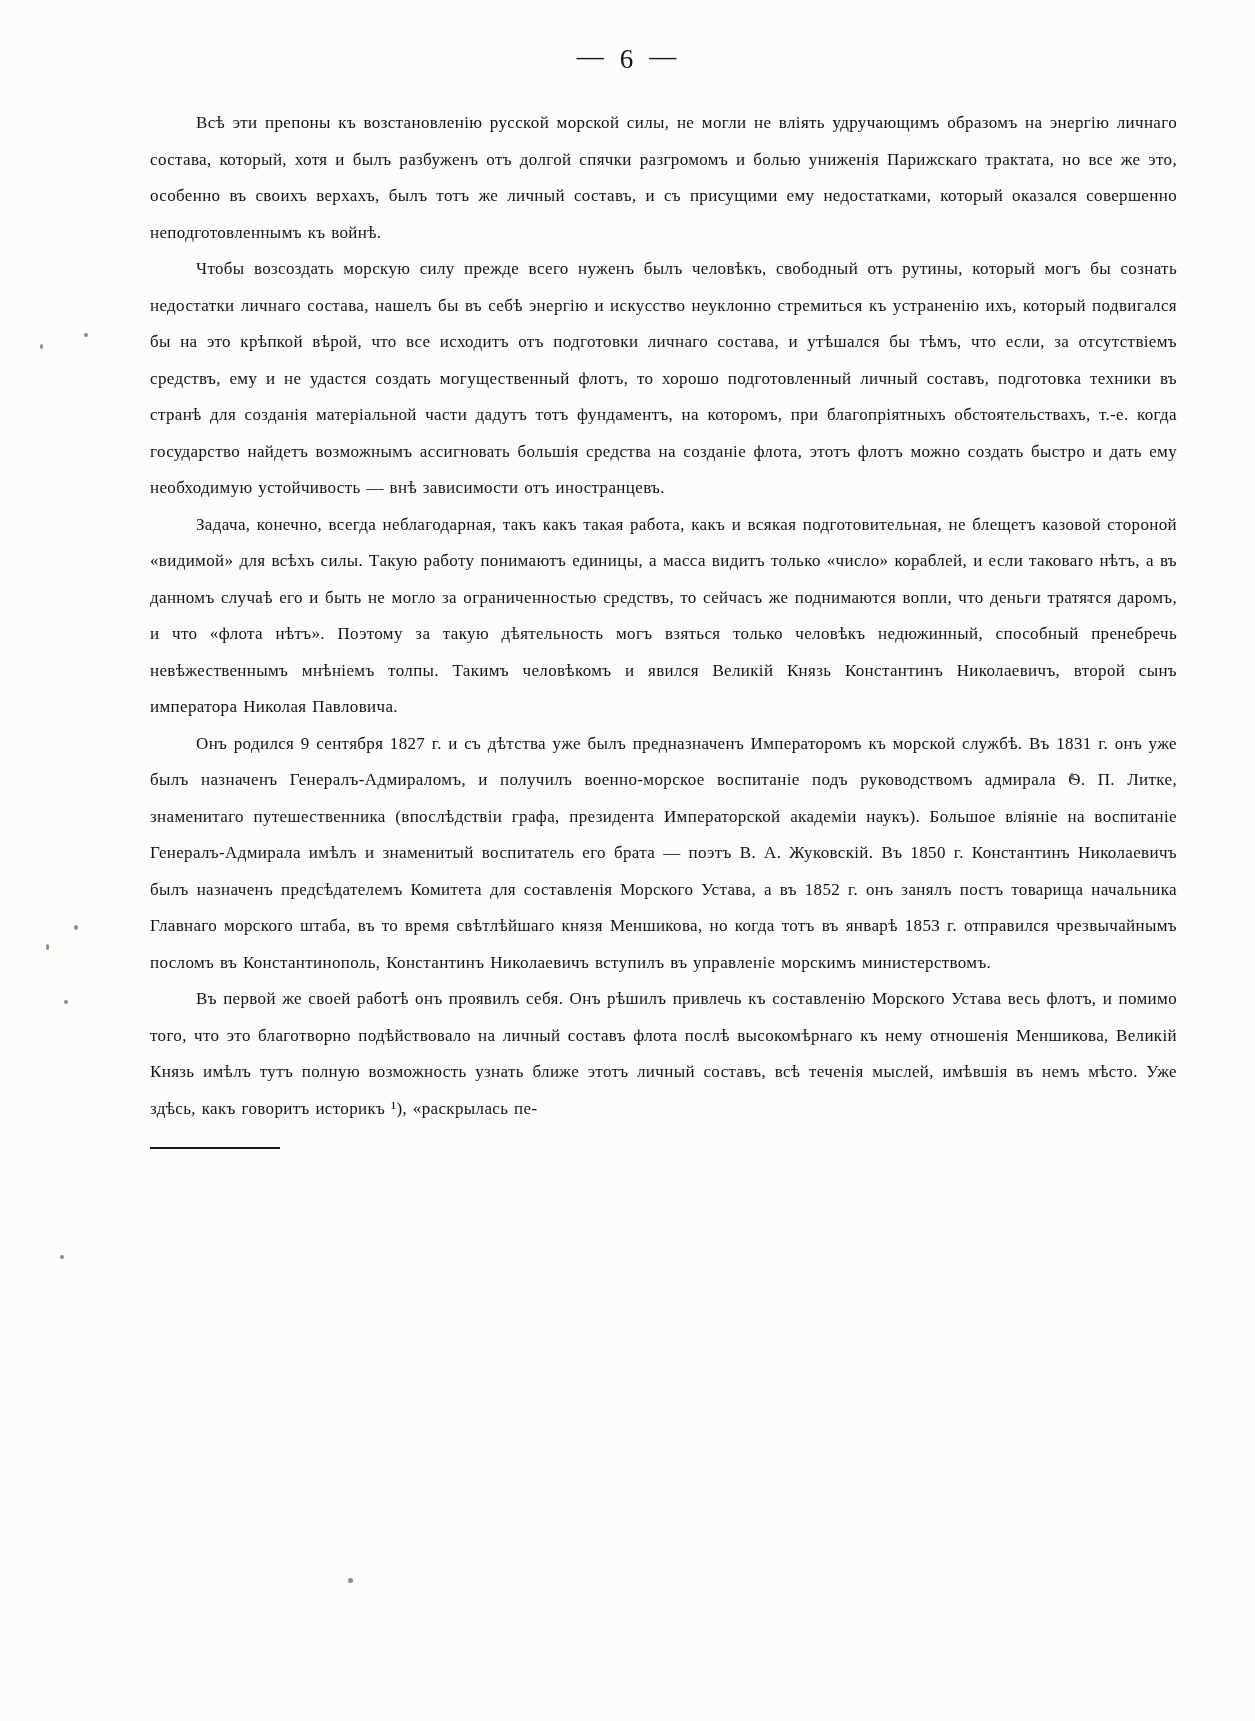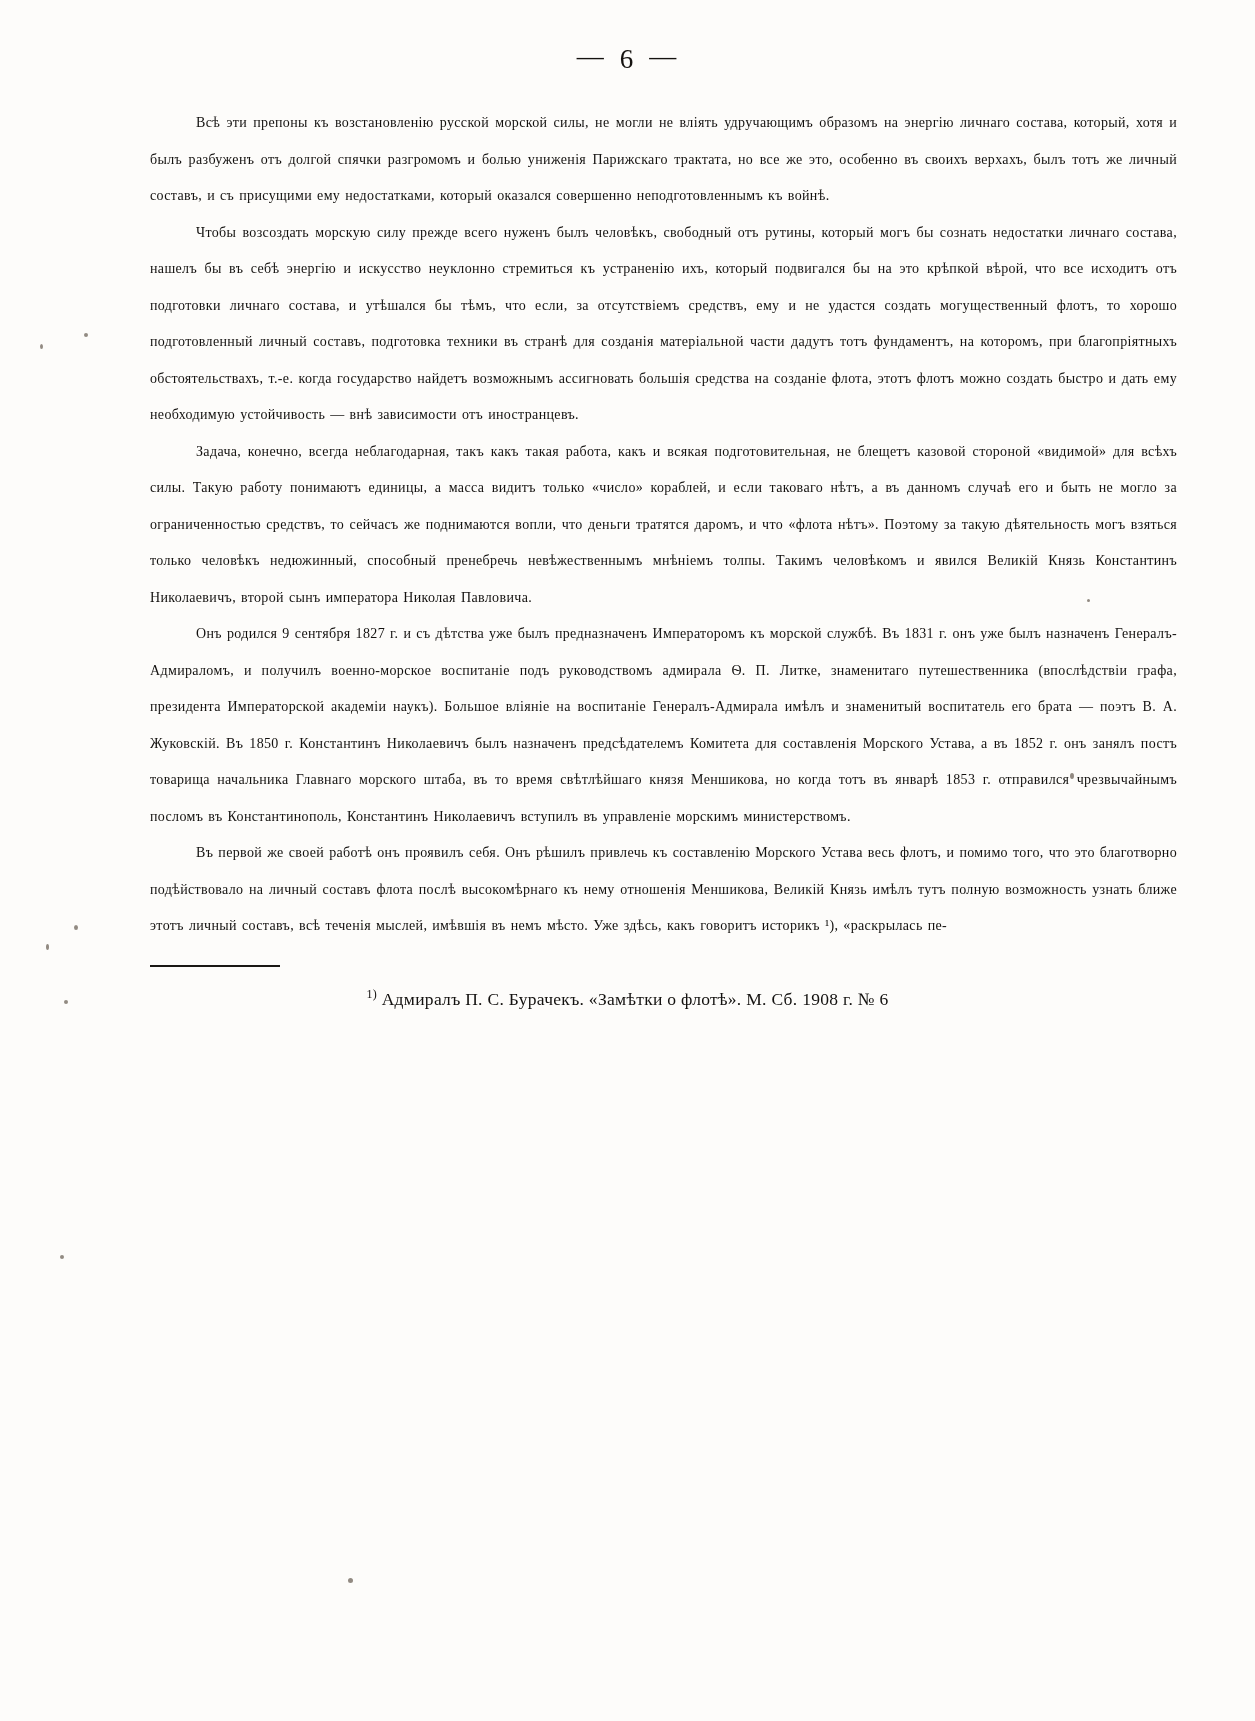--- a/index.html
+++ b/index.html
@@ -26,21 +26,21 @@
     font-family: "Liberation Serif", "DejaVu Serif", serif;
   }
   .page-number .dash {
     display: inline-block;
     padding: 0 14px;
     position: relative;
     top: -3px;
   }
   .body-text {
     margin: 30px 78px 0 150px;
-    font-size: 14px;
+    font-size: 17px;
     line-height: 36.5px;
     text-align: justify;
     text-justify: inter-word;
     letter-spacing: 0.35px;
     word-spacing: 1.2px;
   }
   .body-text p {
     margin: 0 0 0 0;
     text-indent: 46px;
   }
@@ -80,24 +80,20 @@
   <div class="body-text">
     <p>Всѣ эти препоны къ возстановленію русской морской силы, не могли не вліять удручающимъ образомъ на энергію личнаго состава, который, хотя и былъ разбуженъ отъ долгой спячки разгромомъ и болью униженія Парижскаго трактата, но все же это, особенно въ своихъ верхахъ, былъ тотъ же личный составъ, и съ присущими ему недостатками, который оказался совершенно неподготовленнымъ къ войнѣ.</p>
     <p>Чтобы возсоздать морскую силу прежде всего нуженъ былъ человѣкъ, свободный отъ рутины, который могъ бы сознать недостатки личнаго состава, нашелъ бы въ себѣ энергію и искусство неуклонно стремиться къ устраненію ихъ, который подвигался бы на это крѣпкой вѣрой, что все исходитъ отъ подготовки личнаго состава, и утѣшался бы тѣмъ, что если, за отсутствіемъ средствъ, ему и не удастся создать могущественный флотъ, то хорошо подготовленный личный составъ, подготовка техники въ странѣ для созданія матеріальной части дадутъ тотъ фундаментъ, на которомъ, при благопріятныхъ обстоятельствахъ, т.-е. когда государство найдетъ возможнымъ ассигновать большія средства на созданіе флота, этотъ флотъ можно создать быстро и дать ему необходимую устойчивость — внѣ зависимости отъ иностранцевъ.</p>
     <p>Задача, конечно, всегда неблагодарная, такъ какъ такая работа, какъ и всякая подготовительная, не блещетъ казовой стороной «видимой» для всѣхъ силы. Такую работу понимаютъ единицы, а масса видитъ только «число» кораблей, и если таковаго нѣтъ, а въ данномъ случаѣ его и быть не могло за ограниченностью средствъ, то сейчасъ же поднимаются вопли, что деньги тратятся даромъ, и что «флота нѣтъ». Поэтому за такую дѣятельность могъ взяться только человѣкъ недюжинный, способный пренебречь невѣжественнымъ мнѣніемъ толпы. Такимъ человѣкомъ и явился Великій Князь Константинъ Николаевичъ, второй сынъ императора Николая Павловича.</p>
     <p>Онъ родился 9 сентября 1827 г. и съ дѣтства уже былъ предназначенъ Императоромъ къ морской службѣ. Въ 1831 г. онъ уже былъ назначенъ Генералъ-Адмираломъ, и получилъ военно-морское воспитаніе подъ руководствомъ адмирала Ѳ. П. Литке, знаменитаго путешественника (впослѣдствіи графа, президента Императорской академіи наукъ). Большое вліяніе на воспитаніе Генералъ-Адмирала имѣлъ и знаменитый воспитатель его брата — поэтъ В. А. Жуковскій. Въ 1850 г. Константинъ Николаевичъ былъ назначенъ предсѣдателемъ Комитета для составленія Морского Устава, а въ 1852 г. онъ занялъ постъ товарища начальника Главнаго морского штаба, въ то время свѣтлѣйшаго князя Меншикова, но когда тотъ въ январѣ 1853 г. отправился чрезвычайнымъ посломъ въ Константинополь, Константинъ Николаевичъ вступилъ въ управленіе морскимъ министерствомъ.</p>
     <p>Въ первой же своей работѣ онъ проявилъ себя. Онъ рѣшилъ привлечь къ составленію Морского Устава весь флотъ, и помимо того, что это благотворно подѣйствовало на личный составъ флота послѣ высокомѣрнаго къ нему отношенія Меншикова, Великій Князь имѣлъ тутъ полную возможность узнать ближе этотъ личный составъ, всѣ теченія мыслей, имѣвшія въ немъ мѣсто. Уже здѣсь, какъ говоритъ историкъ ¹), «раскрылась пе-</p>
   </div>
 
   <div class="footnote-rule"></div>
 
-  <div class="footnote">
-    <sup>1)</sup>
-    <span>Адмиралъ П. С. Бурачекъ. «Замѣтки о флотѣ». М. Сб. 1908 г. № 6</span>
-  </div>
 
   <div class="speck" style="left:84px; top:333px; width:4px; height:4px;"></div>
   <div class="speck" style="left:40px; top:344px; width:3px; height:5px;"></div>
   <div class="speck" style="left:74px; top:925px; width:4px; height:5px;"></div>
   <div class="speck" style="left:46px; top:944px; width:3px; height:6px;"></div>
   <div class="speck" style="left:64px; top:1000px; width:4px; height:4px;"></div>
   <div class="speck" style="left:60px; top:1255px; width:4px; height:4px;"></div>
   <div class="speck" style="left:1070px; top:773px; width:4px; height:6px;"></div>
   <div class="speck" style="left:1087px; top:599px; width:3px; height:3px;"></div>
   <div class="speck" style="left:348px; top:1578px; width:5px; height:5px;"></div>

